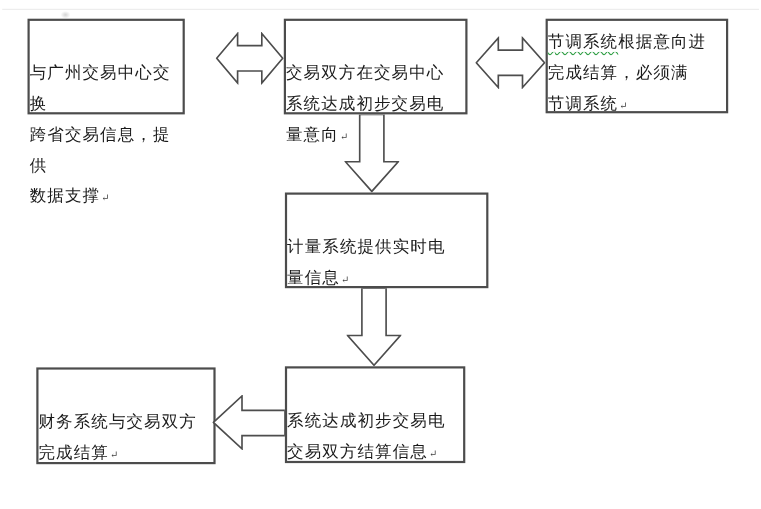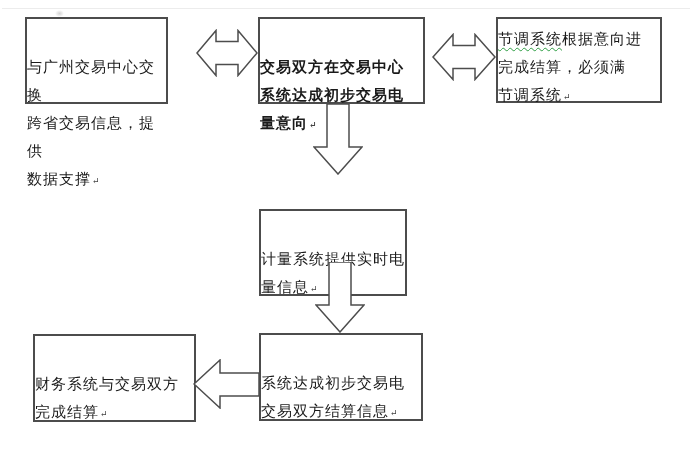--- a/index.html
+++ b/index.html
@@ -48,23 +48,23 @@
   }
   .arrow{position:absolute;display:block;}
   .arrow path{
     fill:#ffffff;
     stroke:#4d4d4d;
     stroke-width:1.5;
     stroke-linejoin:miter;
   }
   
   #box-guangzhou{left:25px;top:17px;width:143px;height:87px;}
-  #box-trade-intent{left:258px;top:17px;width:167px;height:87px;font-weight:bold;}
+  #box-trade-intent{left:258px;top:17px;width:167px;height:87px;}
   #box-dispatch{left:496px;top:17px;width:166px;height:86px;}
-  #box-metering{left:259px;top:175px;width:148px;height:87px;margin-top:34px;}
+  #box-metering{left:259px;top:175px;width:185px;height:87px;}
   #box-marketing{left:259px;top:333px;width:164px;height:88px;}
   #box-finance{left:33px;top:334px;width:163px;height:88px;}
   
   #dbl-arrow-1{left:196px;top:29px;}
   #dbl-arrow-2{left:432px;top:33px;}
   #down-arrow-1{left:313px;top:104px;}
   #down-arrow-2{left:315px;top:262px;}
   #left-arrow{left:193px;top:359px;}
 </style>
 </head>

